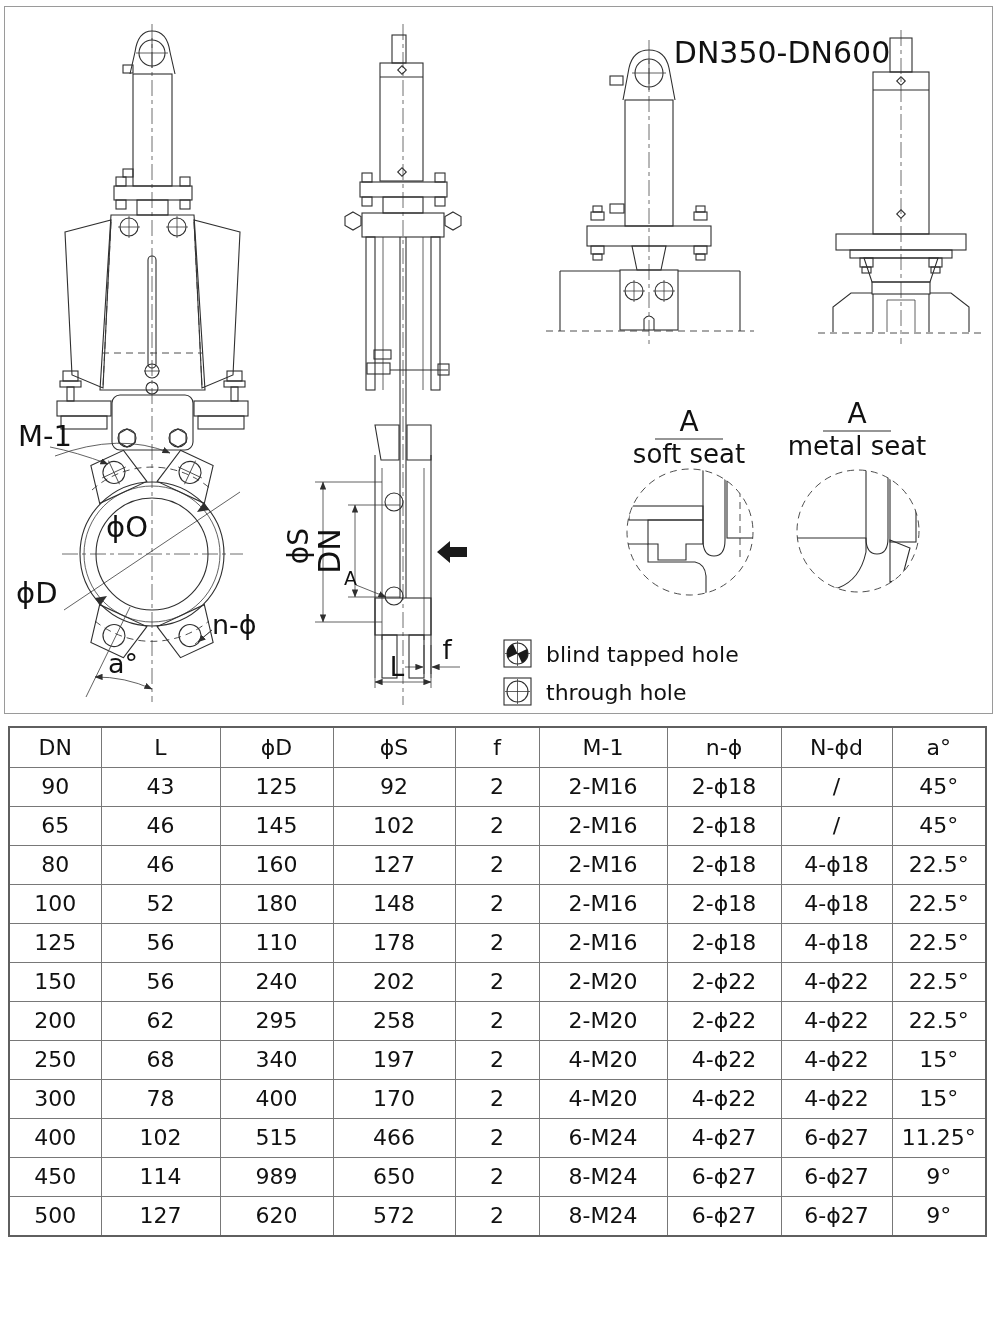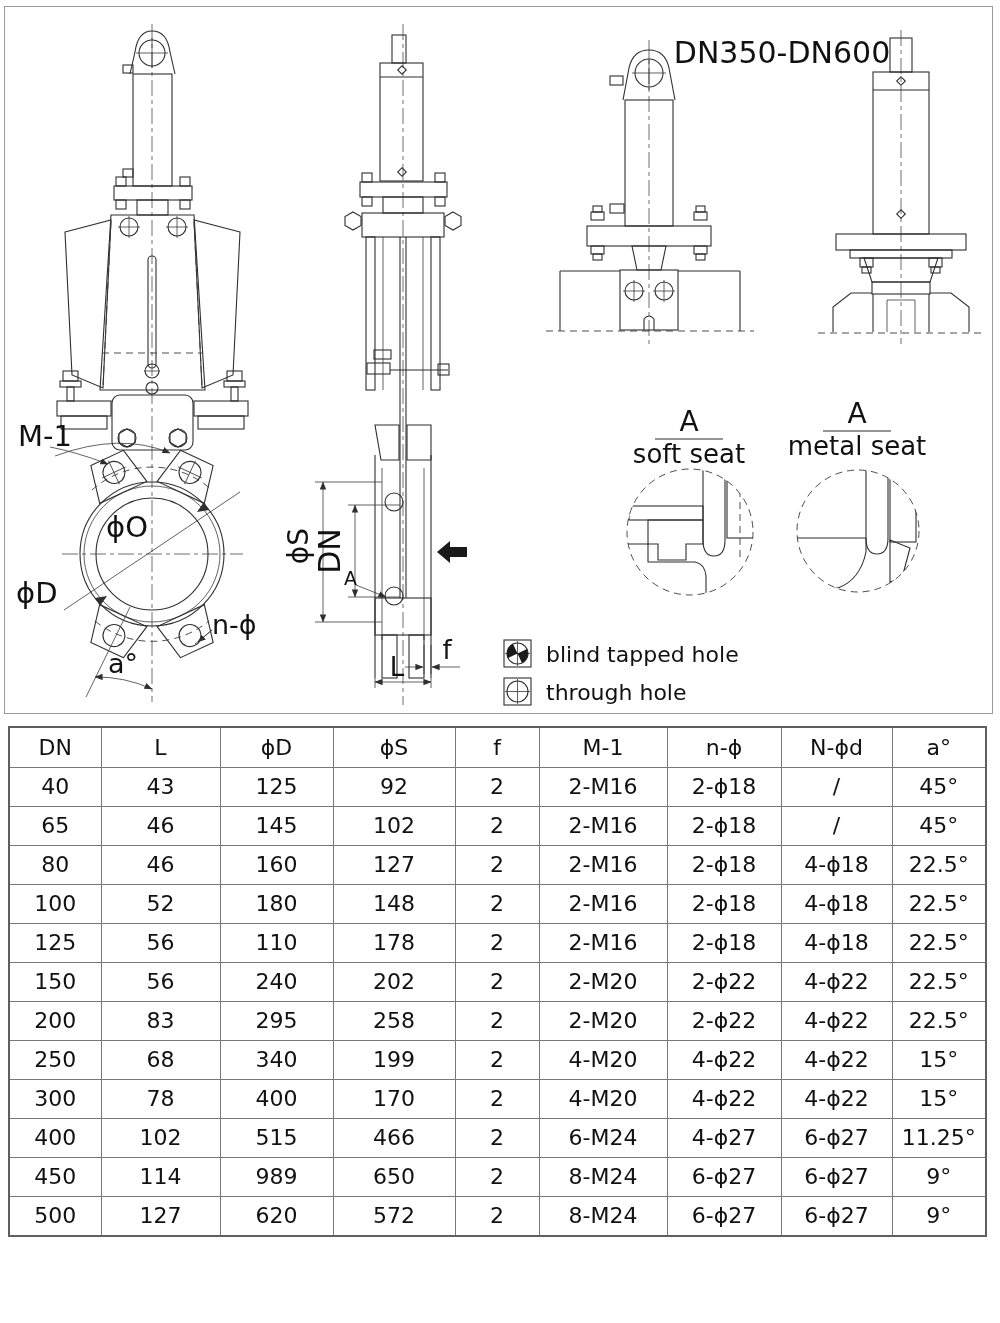--- a/index.html
+++ b/index.html
@@ -343,21 +343,21 @@
           <th>ϕS</th>
           <th>f</th>
           <th>M-1</th>
           <th>n-ϕ</th>
           <th>N-ϕd</th>
           <th>a°</th>
         </tr>
       </thead>
   <tbody>
         <tr>
-          <td>40</td>
+          <td>90</td>
           <td>43</td>
           <td>125</td>
           <td>92</td>
           <td>2</td>
           <td>2-M16</td>
           <td>2-ϕ18</td>
           <td>/</td>
           <td>45°</td>
         </tr>
         <tr>
@@ -410,34 +410,34 @@
           <td>240</td>
           <td>202</td>
           <td>2</td>
           <td>2-M20</td>
           <td>2-ϕ22</td>
           <td>4-ϕ22</td>
           <td>22.5°</td>
         </tr>
         <tr>
           <td>200</td>
-          <td>83</td>
+          <td>62</td>
           <td>295</td>
           <td>258</td>
           <td>2</td>
           <td>2-M20</td>
           <td>2-ϕ22</td>
           <td>4-ϕ22</td>
           <td>22.5°</td>
         </tr>
         <tr>
           <td>250</td>
           <td>68</td>
           <td>340</td>
-          <td>199</td>
+          <td>197</td>
           <td>2</td>
           <td>4-M20</td>
           <td>4-ϕ22</td>
           <td>4-ϕ22</td>
           <td>15°</td>
         </tr>
         <tr>
           <td>300</td>
           <td>78</td>
           <td>400</td>

